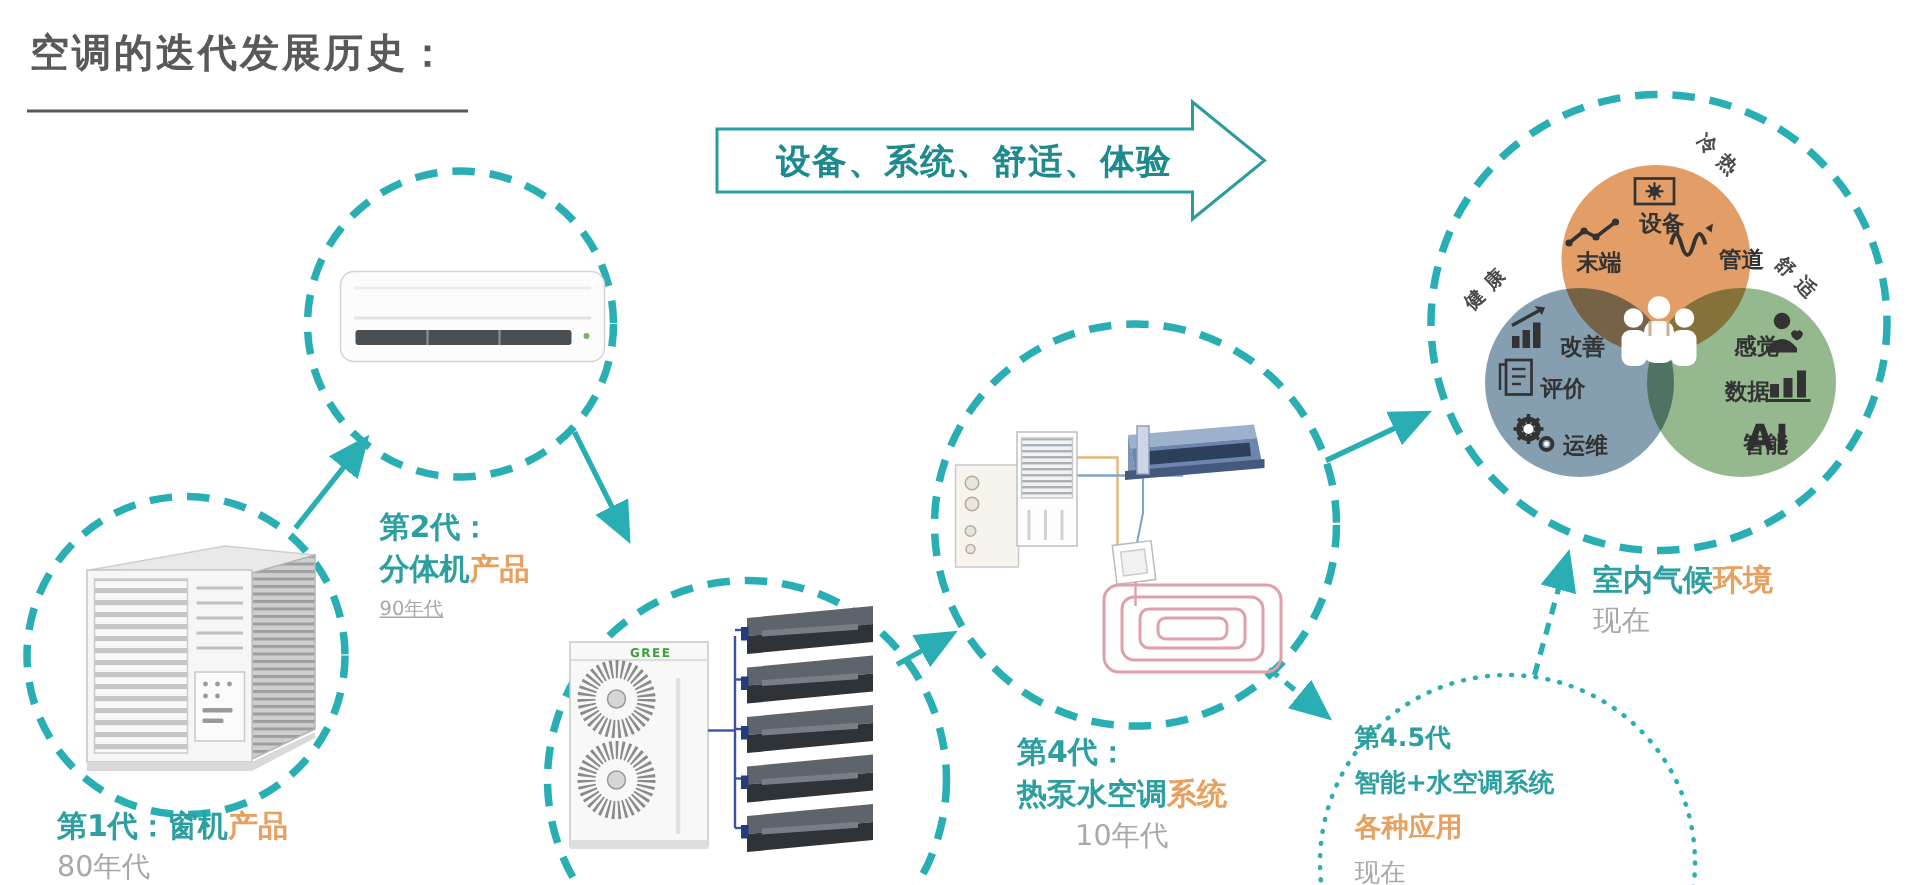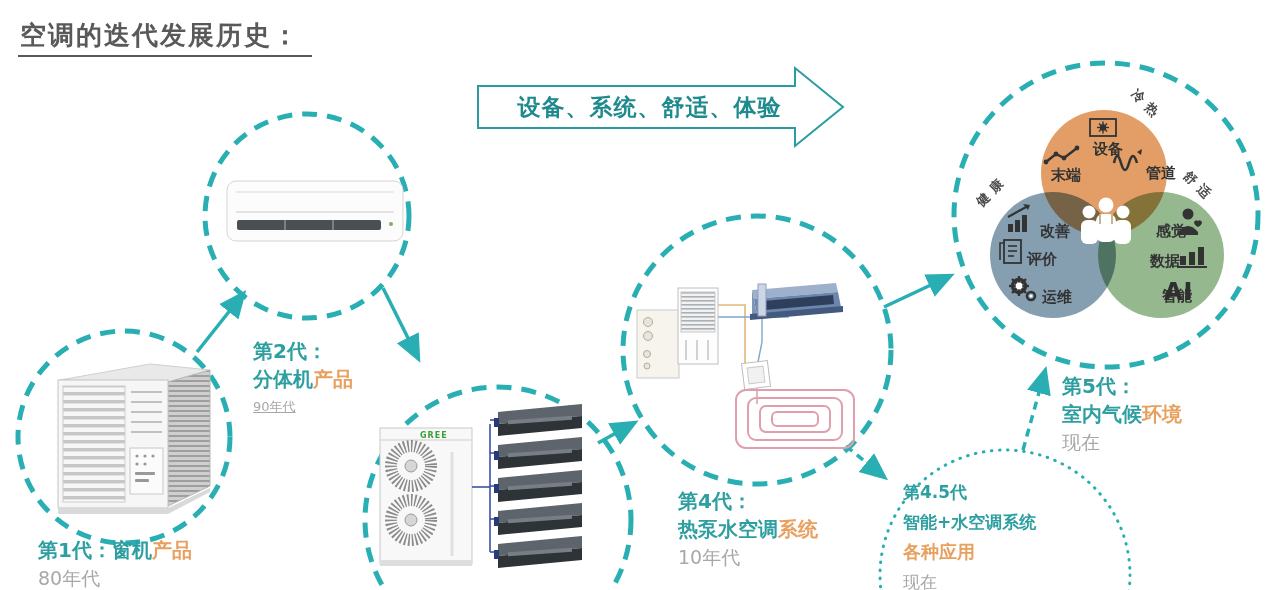--- a/index.html
+++ b/index.html
@@ -8,21 +8,21 @@
     font-family:"DejaVu Sans","Liberation Sans",sans-serif;
   }
   svg.layer{position:absolute;left:0;top:0;z-index:1;}
   .dash{fill:none;stroke:#29AFB3;stroke-width:5;stroke-dasharray:15 10;}
   .dotc{fill:none;stroke:#29AFB3;stroke-width:3;stroke-dasharray:0.6 7.5;stroke-linecap:round;}
   .arrow{stroke:#29AFB3;stroke-width:3.5;fill:none;}
   .arrow-dash{stroke-dasharray:8 6;}
   .txt{position:absolute;z-index:3;white-space:nowrap;}
   .page-title{
     left:18px;top:18px;font-size:26px;font-weight:bold;color:#595959;
-    border-bottom:2px solid #595959;padding:0 12px 2px 2px;letter-spacing:2px;
+    border-bottom:2px solid #595959;padding:0 12px 20px 2px;letter-spacing:2px;
   }
   .banner-text{
     left:478px;top:86px;width:317px;height:42px;display:flex;align-items:center;justify-content:center;
     font-size:23px;color:#1E8A8D;font-weight:600;letter-spacing:1px;margin-left:13px;
   }
   .stage-label{line-height:28px;font-size:20px;font-weight:600;}
   .teal{color:#2E9FA1;}
   .orange{color:#E8A05F;}
   .era{color:#A8A8A8;font-weight:500;}
   .g45{line-height:30px;font-size:17px;font-weight:600;}
@@ -293,32 +293,31 @@
     <div class="teal">第2代：</div>
     <div><span class="teal">分体机</span><span class="orange">产品</span></div>
     <div class="era" style="font-size:13px;text-decoration:underline;">90年代</div>
   </div>
 
   <div class="gree" style="left:420px;top:431px;">GREE</div>
 
   <div class="txt stage-label" style="left:678px;top:487px;">
     <div class="teal">第4代：</div>
     <div><span class="teal">热泵水空调</span><span class="orange">系统</span></div>
-    <div class="era" style="font-size:19px;">10年代</div>
+    <div class="era" style="font-size:19px;text-align:center;">10年代</div>
   </div>
 
   <div class="txt g45" style="left:903px;top:477px;">
     <div class="teal">第4.5代</div>
     <div class="teal">智能+水空调系统</div>
     <div class="big-orange">各种应用</div>
     <div class="era">现在</div>
   </div>
 
   <div class="txt stage-label" style="left:1062px;top:372px;">
-    <div class="teal">第5代：</div>
     <div><span class="teal">室内气候</span><span class="orange">环境</span></div>
     <div class="era" style="font-size:19px;">现在</div>
   </div>
 
   <div class="venn-outer" style="left:973px;top:182px;transform:rotate(-45deg);">健康</div>
   <div class="venn-outer" style="left:1128px;top:96px;transform:rotate(45deg);">冷热</div>
   <div class="venn-outer" style="left:1180px;top:178px;transform:rotate(45deg);">舒适</div>
 
   <div class="venn-item" style="left:1093px;top:140px;">设备</div>
   <div class="venn-item" style="left:1051px;top:166px;">末端</div>

